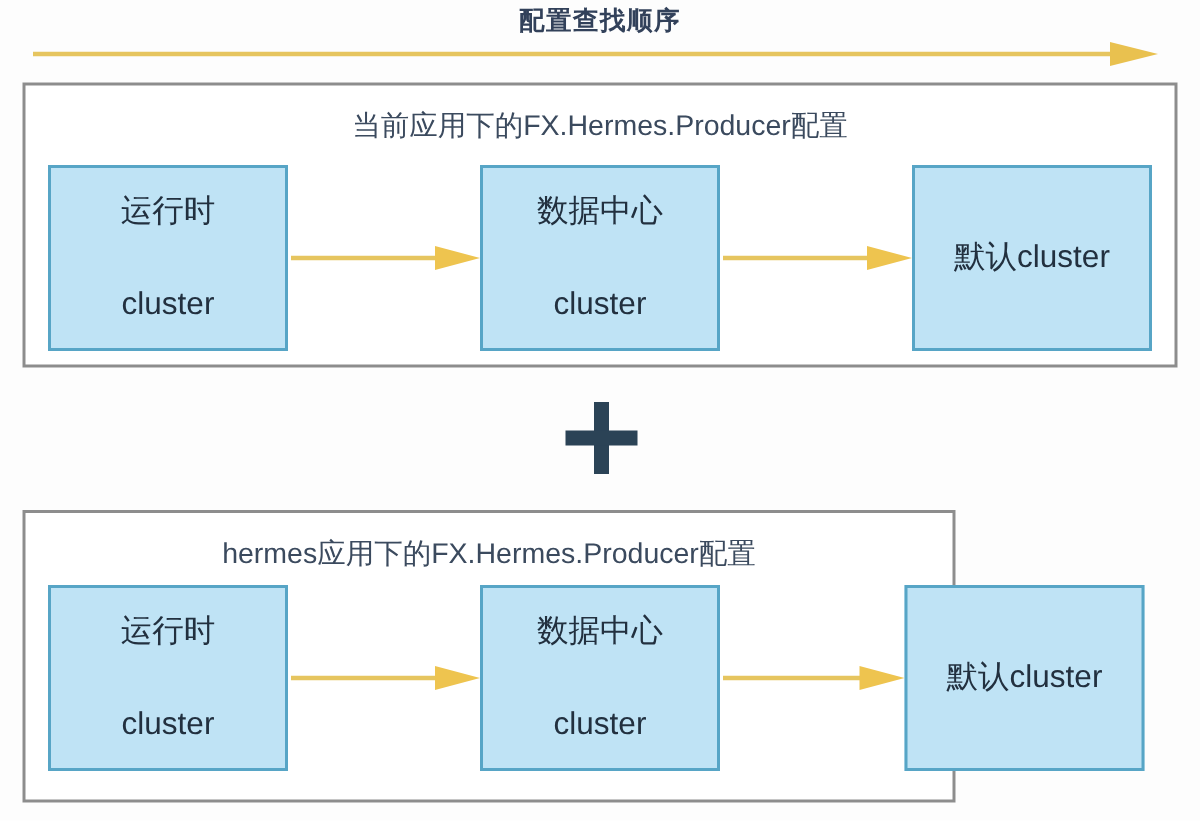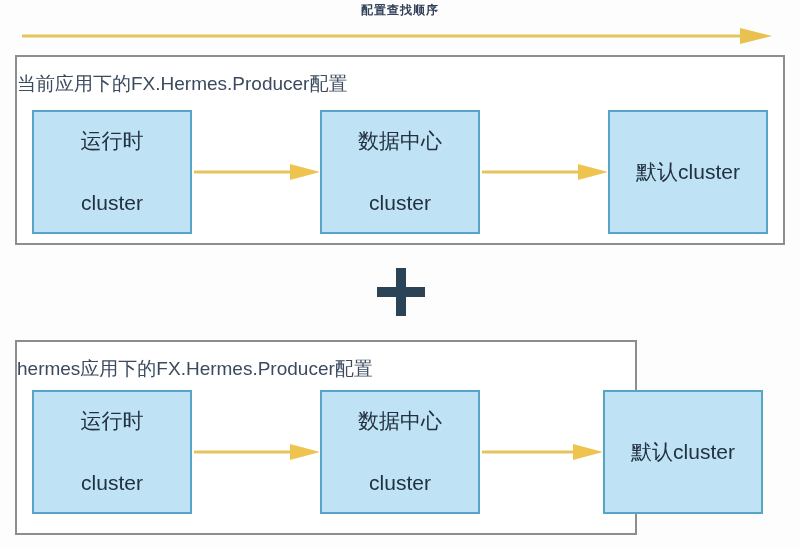--- a/index.html
+++ b/index.html
@@ -16,21 +16,21 @@
     background: #fdfdfd;
   }
 
   
   #header-arrow-label {
     position: absolute;
     left: 0;
     top: 2px;
     width: 800px;
     text-align: center;
-    font-size: 12px;
+    font-size: 17px;
     font-weight: bold;
     color: #32415a;
     letter-spacing: 1px;
     white-space: nowrap;
   }
   #header-arrow {
     position: absolute;
     left: 22px;
     top: 28px;
     width: 750px;
@@ -45,21 +45,21 @@
     box-sizing: border-box;
   }
   #panel-current   { left: 15px;  top: 55px;  width: 770px; height: 190px; }
   #panel-hermes    { left: 15px;  top: 340px; width: 622px; height: 195px; }
 
   .panel-title {
     position: absolute;
     left: 0;
     top: 14px;
     width: 100%;
-    text-align: left;
+    text-align: center;
     font-size: 19px;
     color: #3b4a5e;
     white-space: nowrap;
   }
 
   
   .node {
     position: absolute;
     background: #bfe3f5;
     border: 2px solid #57a5c6;

